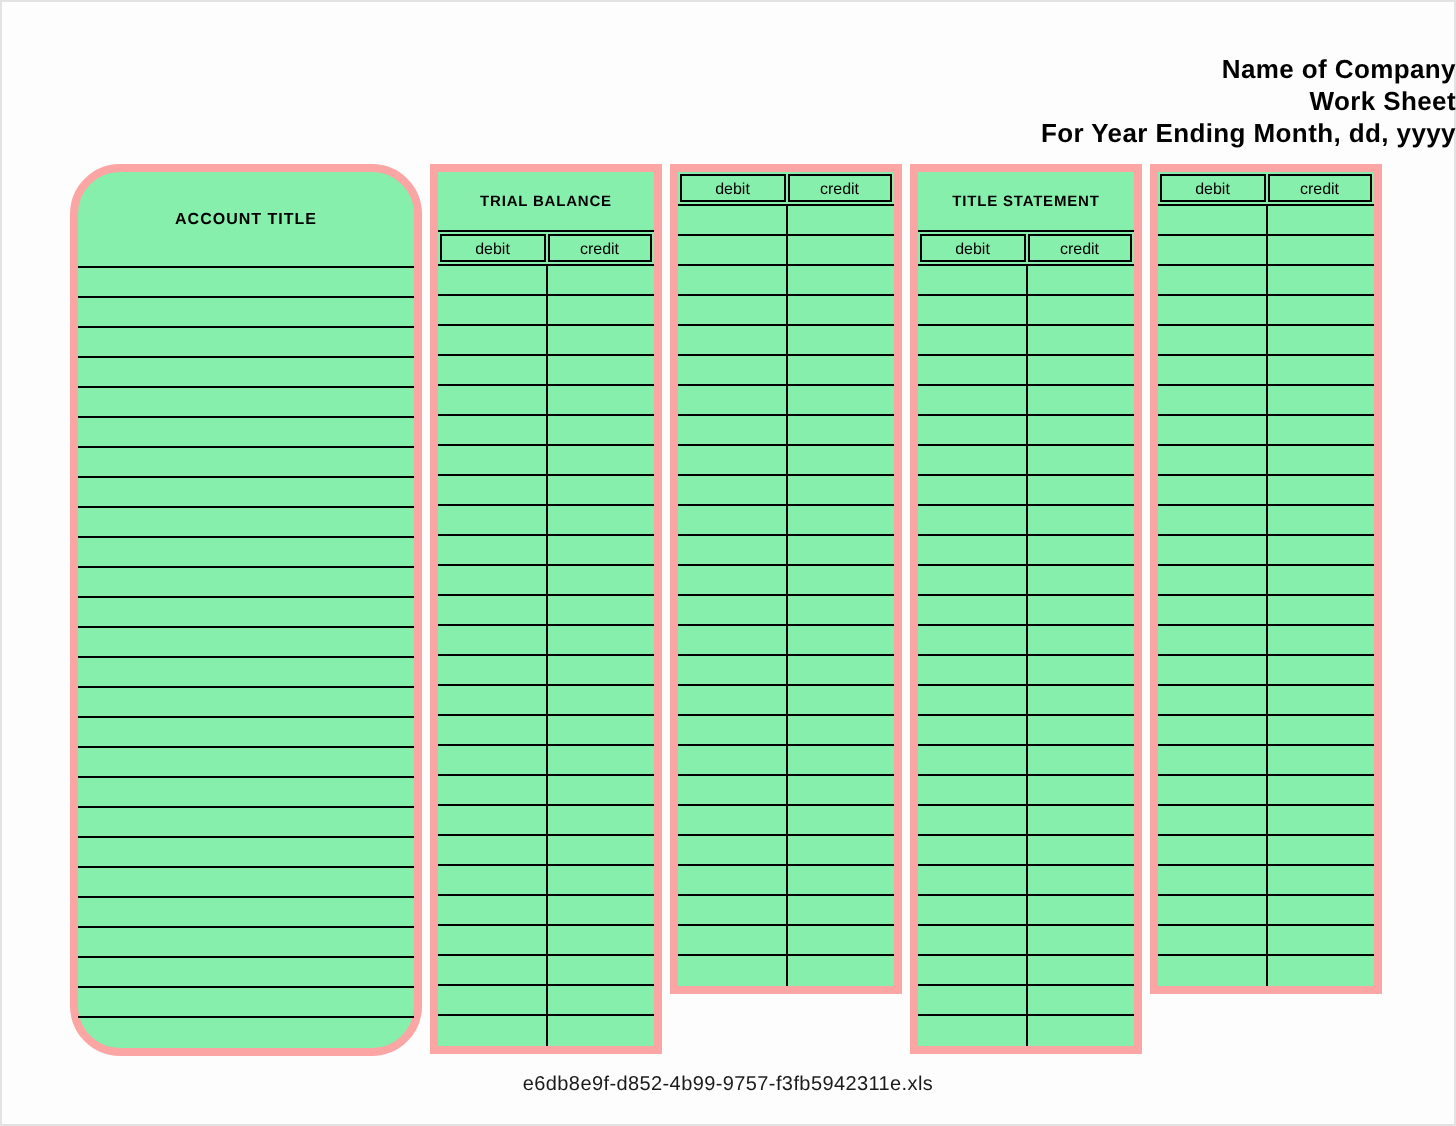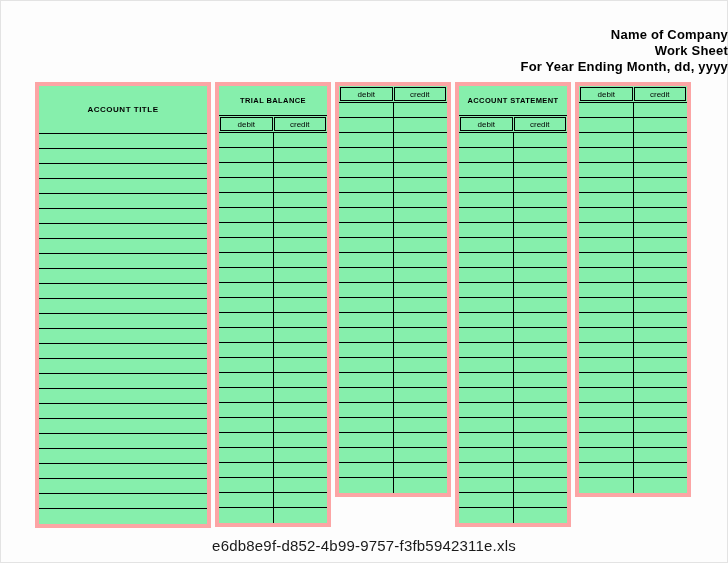--- a/index.html
+++ b/index.html
@@ -36,21 +36,21 @@
     display: flex;
     margin: 7px 0 0 35px;
     gap: 4px;
     align-items: flex-start;
   }
   .section {
     border: 4px solid #fca5a5;
     background: #86efac;
     box-sizing: content-box;
   }
-  .section.account { width: 168px; }
+  .section.account { width: 168px; border-radius: 25px; }
   .section.group   { width: 108px; }
   .acct-header {
     height: 47px;
     border-bottom: 1px solid #000;
     display: flex;
     align-items: center;
     justify-content: center;
     font-size: 8px;
     font-weight: bold;
     letter-spacing: 0.5px;
@@ -89,21 +89,21 @@
     box-sizing: border-box;
     border-bottom: 1px solid #000;
   }
   .brow:last-child { border-bottom: none; }
   .brow.split { display: flex; }
   .cell { flex: 1; height: 100%; box-sizing: border-box; }
   .cell.right { border-left: 1px solid #000; }
   .footer {
     margin-top: 9px;
     text-align: center;
-    font-size: 15px;
+    font-size: 10px;
     color: #1a1a1a;
     letter-spacing: 0.2px;
   }
 </style>
 </head>
 <body>
 
 <div class="page">
 
   <div class="titles">
@@ -367,21 +367,21 @@
             <div class="cell right"></div>
           </div>
           <div class="brow split">
             <div class="cell left"></div>
             <div class="cell right"></div>
           </div>
         </div>
     </div>
 
     <div class="section group">
-      <div class="ghead">ACCOUNT STATEMENT</div>
+      <div class="ghead">TITLE STATEMENT</div>
       <div class="subhead">
         <div class="subcell">debit</div>
         <div class="subcell">credit</div>
       </div>
       <div class="body">
           <div class="brow split">
             <div class="cell left"></div>
             <div class="cell right"></div>
           </div>
           <div class="brow split">

